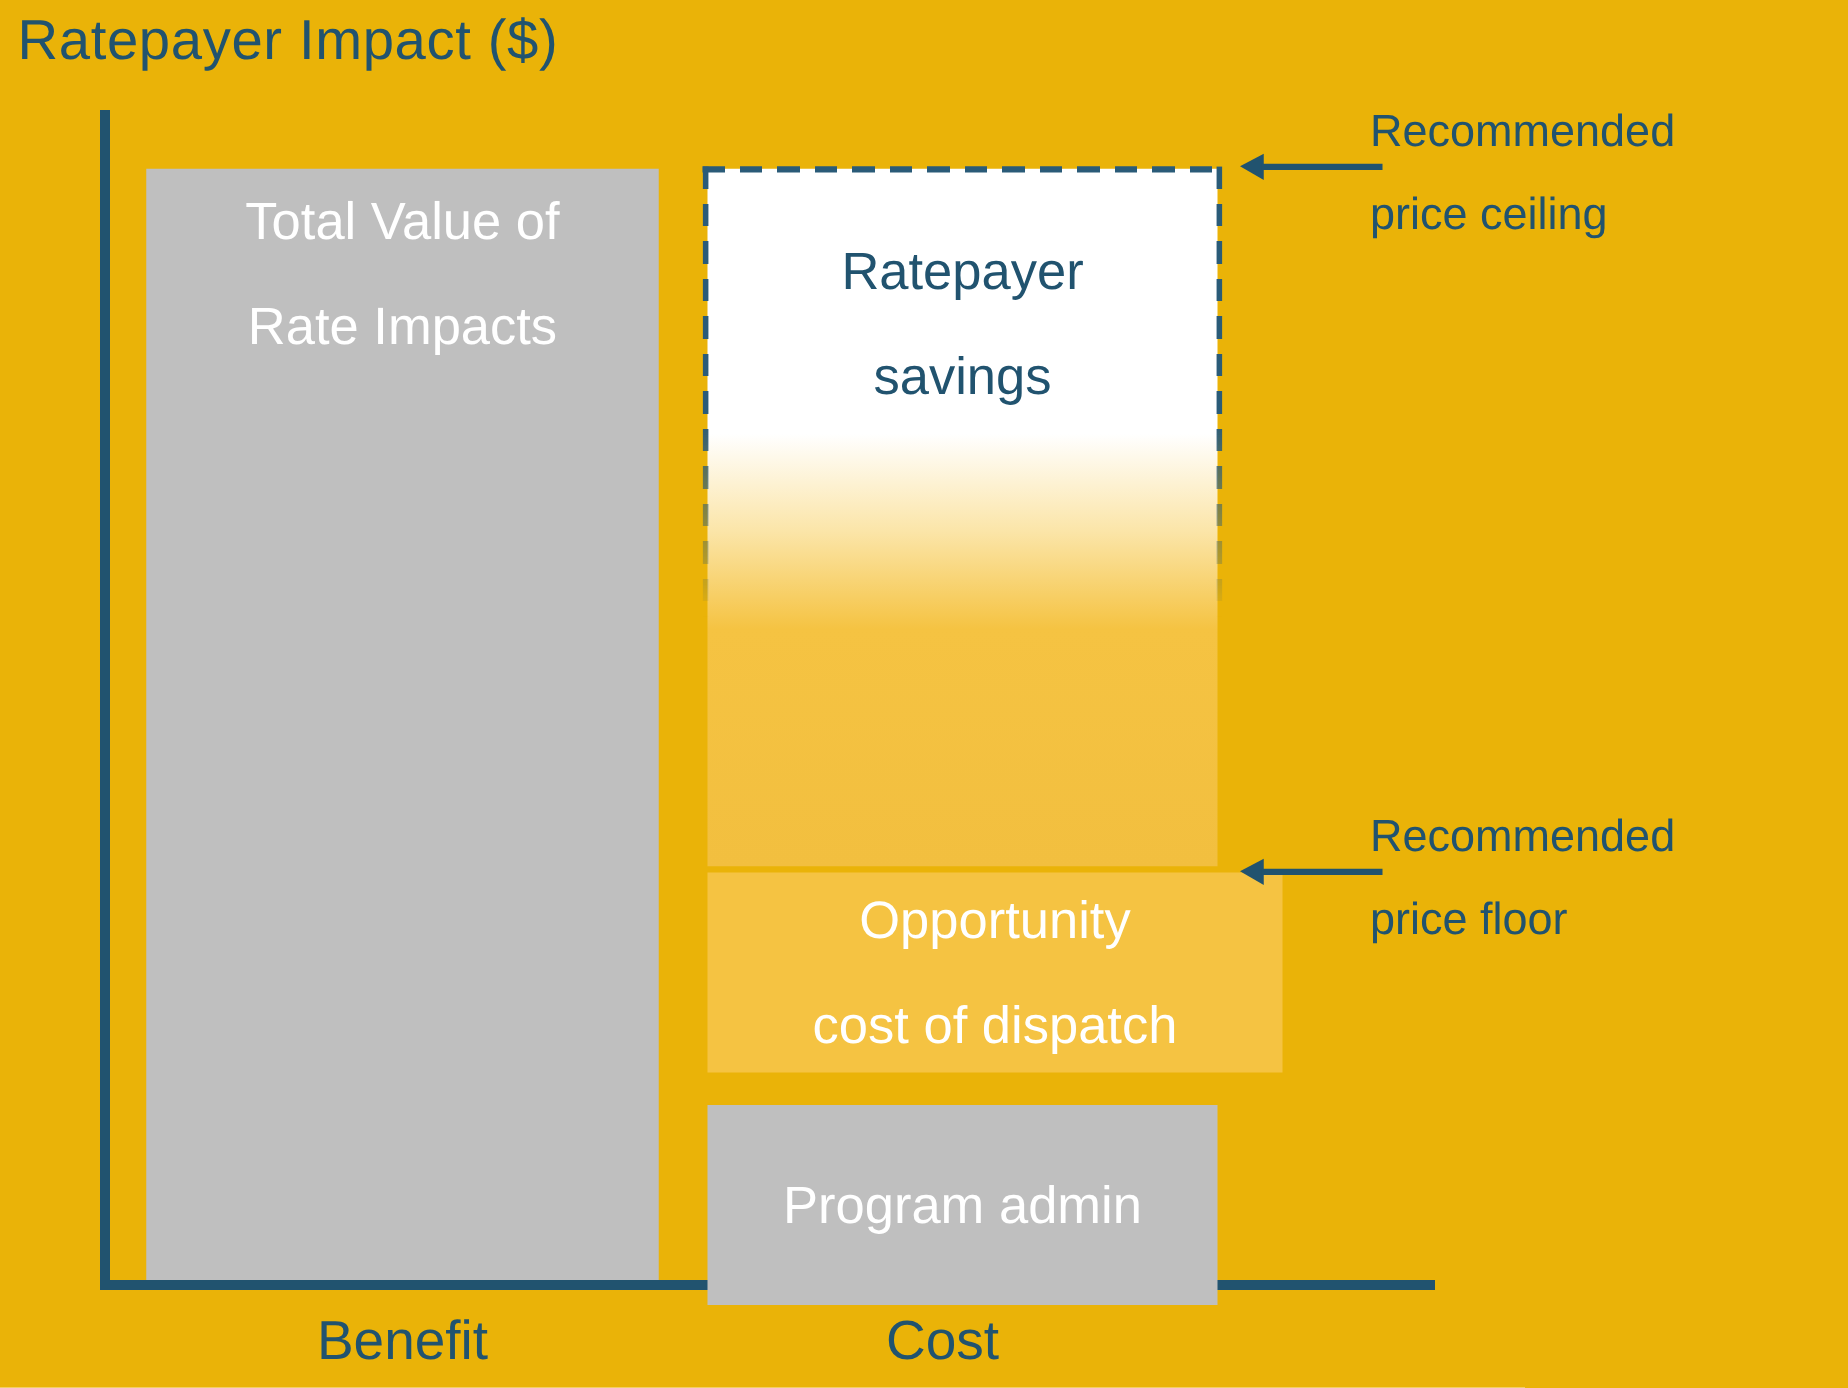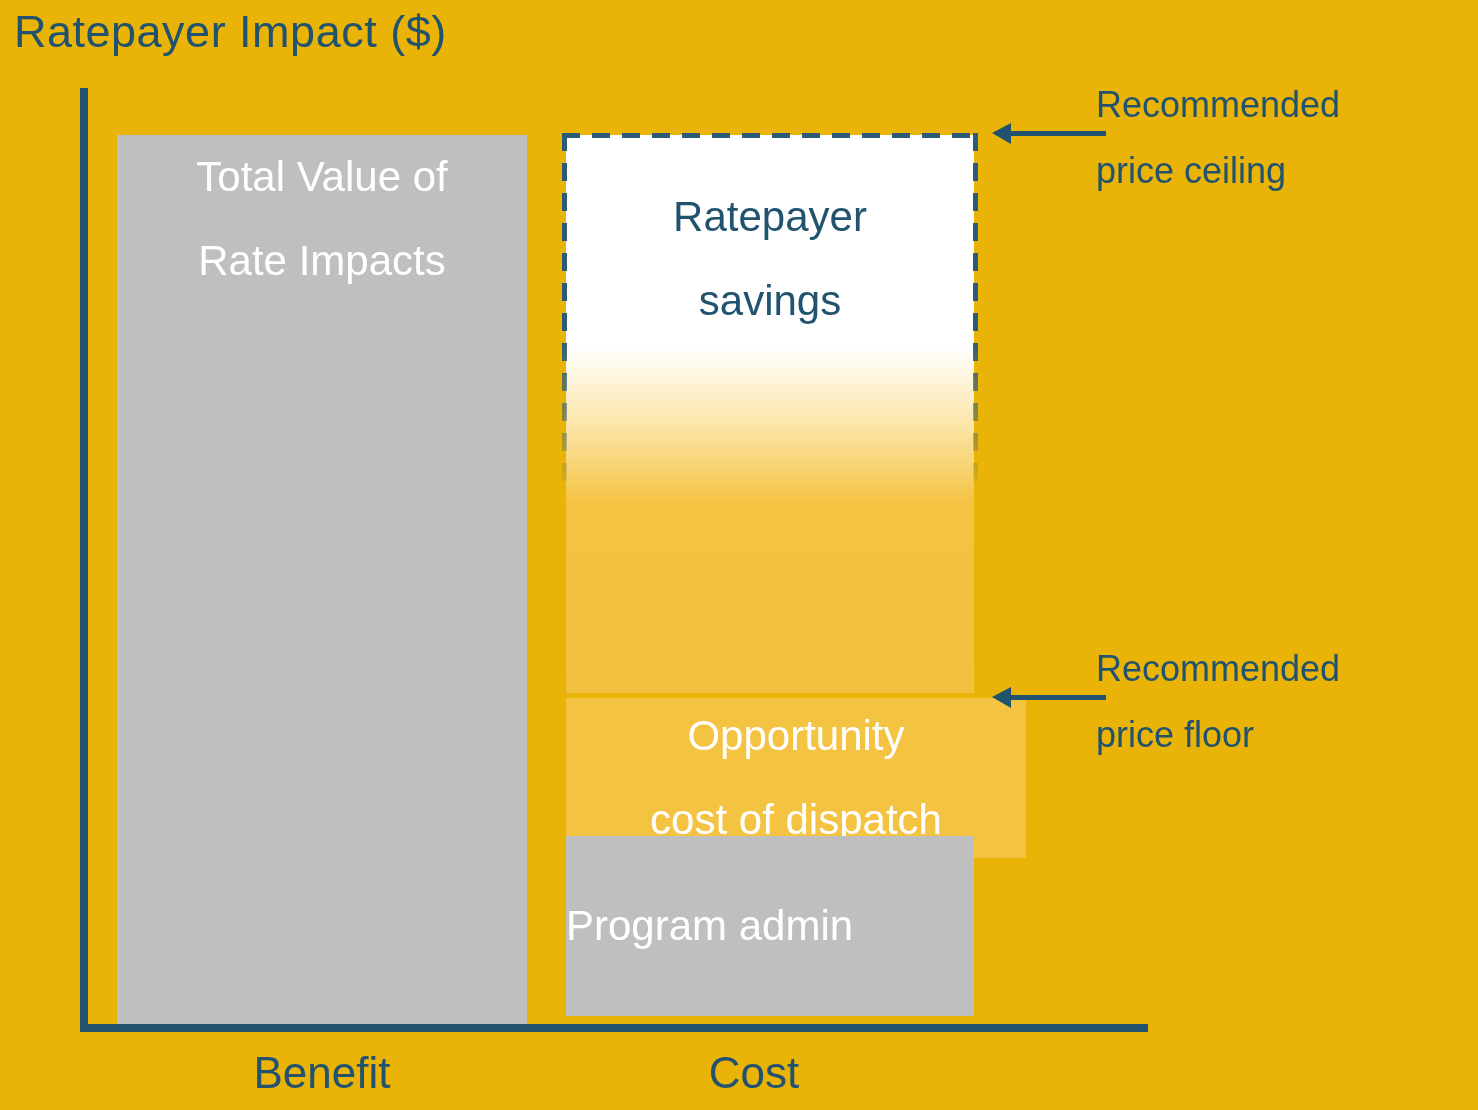--- a/index.html
+++ b/index.html
@@ -35,22 +35,22 @@
     background:repeating-linear-gradient(90deg,var(--ink-dash) 0 18px,transparent 18px 30px);}
   .dash-side{position:absolute;top:0;width:5px;height:100%;
     background:repeating-linear-gradient(180deg,var(--ink-dash) 0 18px,transparent 18px 30px);
     -webkit-mask-image:linear-gradient(180deg,#000 55%,transparent 97%);
             mask-image:linear-gradient(180deg,#000 55%,transparent 97%);}
   .dash-left{left:0;}
   .dash-right{right:0;}
 
   .opportunity-seg{position:absolute;left:566px;top:698px;width:460px;height:160px;background:var(--yellow);
     display:flex;align-items:center;justify-content:center;}
-  .admin-seg{position:absolute;left:566px;top:836px;width:408px;height:180px;background:var(--gray);
-    display:flex;align-items:center;justify-content:flex-start;}
+  .admin-seg{position:absolute;left:566px;top:884px;width:408px;height:160px;background:var(--gray);
+    display:flex;align-items:center;justify-content:center;}
 
   .arrow{position:absolute;width:114px;height:21px;}
   .arrow .shaft{position:absolute;left:17px;top:8px;width:97px;height:5px;background:var(--ink);}
   .arrow .head{position:absolute;left:0;top:0;width:0;height:0;
     border-top:10px solid transparent;border-bottom:11px solid transparent;border-right:19px solid var(--ink);}
   .arrow-ceiling{left:992px;top:123px;}
   .arrow-floor{left:992px;top:687px;}
 
   .annotation{position:absolute;left:1096px;color:var(--ink);font-size:36px;line-height:66px;white-space:pre-line;}
   .annotation-ceiling{top:72px;}

